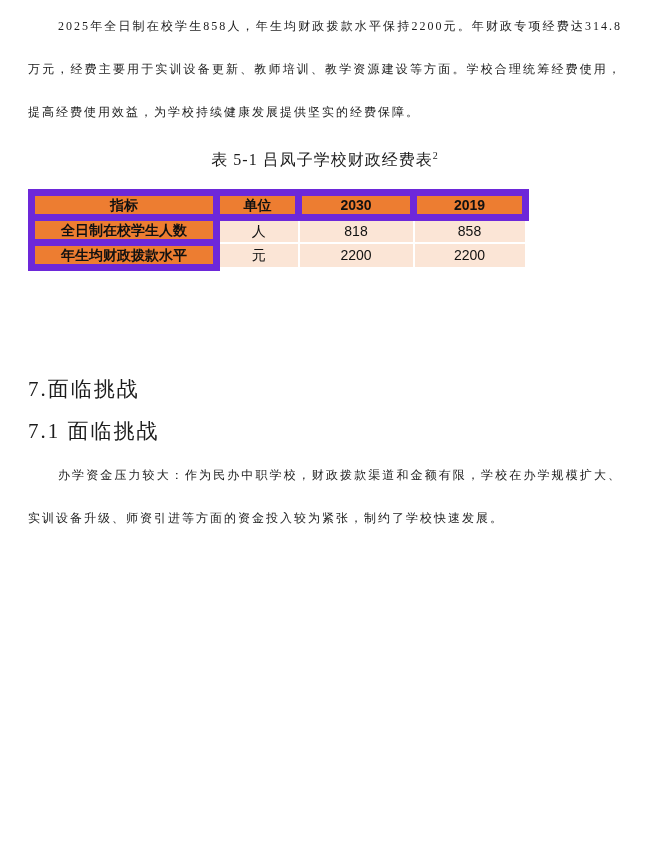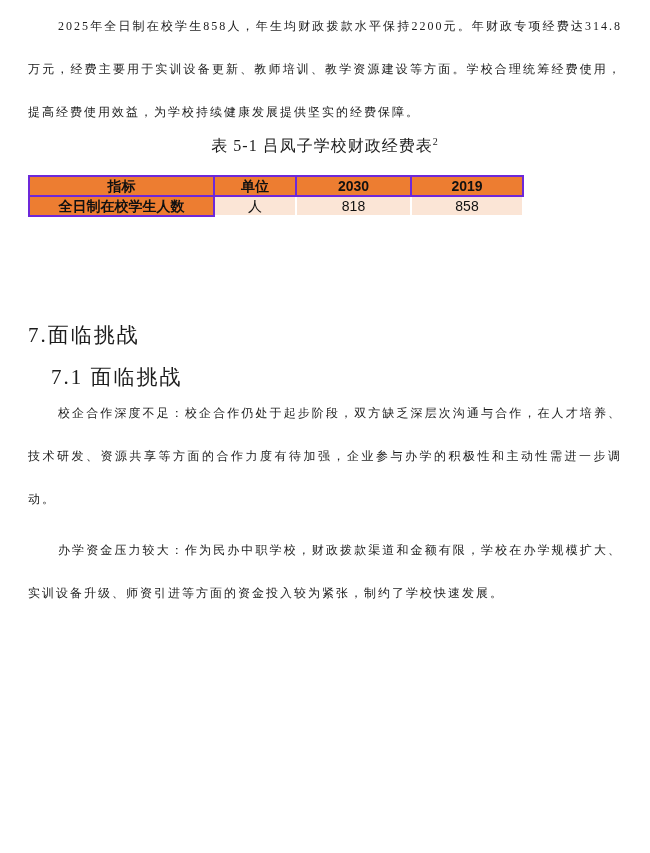--- a/index.html
+++ b/index.html
@@ -20,33 +20,34 @@
   }
   .heading {
     font-size: 21px;
     line-height: 30px;
     letter-spacing: 2px;
     font-weight: normal;
     margin: 0;
   }
   #h65 { margin-top: 15px; }
   #h7  { margin-top: 103px; }
-  #h71 { margin-top: 12px; margin-left: 23px; }
+  #h71 { margin-top: 12px; }
   .body-para {
     font-size: 12px;
     line-height: 43px;
     letter-spacing: 2px;
     text-align: justify;
     text-indent: 30px;
     margin: 0;
   }
   #p1 { margin-top: 5px; }
   #p2 { margin-top: 0; }
   #p3 { margin-top: 8px; }
   .table-caption {
+    margin-top: 14px;
     text-align: center;
     font-size: 16px;
     line-height: 24px;
     letter-spacing: 1px;
   }
   .table-caption sup {
     font-size: 10px;
     line-height: 0;
   }
   table.finance {
@@ -61,21 +62,21 @@
     text-align: center;
     vertical-align: middle;
     padding: 0;
     height: 18px;
     line-height: 18px;
     overflow: hidden;
     white-space: nowrap;
   }
   .cell-orange {
     background: #ED7D31;
-    border: 2px solid #6d28d9;
+    border: 7px solid #6d28d9;
     font-weight: bold;
     color: #111111;
     margin-left: 20px;
   }
   .cell-data {
     background: #FBE5D6;
     border: 2px solid #ffffff;
     font-weight: normal;
     color: #111111;
   }
@@ -107,24 +108,29 @@
         <th class="cell-orange">2019</th>
       </tr>
     </thead>
     <tbody>
       <tr>
         <td class="cell-orange">全日制在校学生人数</td>
         <td class="cell-data">人</td>
         <td class="cell-data">818</td>
         <td class="cell-data">858</td>
       </tr>
+      <tr>
+        <td class="cell-orange">年生均财政拨款水平</td>
+        <td class="cell-data">元</td>
+        <td class="cell-data">2200</td>
+        <td class="cell-data">2200</td>
+      </tr>
     </tbody>
   </table>
 
   <h2 class="heading" id="h7">7.面临挑战</h2>
 
   <h2 class="heading" id="h71">7.1 面临挑战</h2>
 
-  <p class="body-para" id="p2">校企合作深度不足：校企合作仍处于起步阶段，双方缺乏深层次沟通与合作，在人才培养、技术研发、资源共享等方面的合作力度有待加强，企业参与办学的积极性和主动性需进一步调动。</p>
 
   <p class="body-para" id="p3">办学资金压力较大：作为民办中职学校，财政拨款渠道和金额有限，学校在办学规模扩大、实训设备升级、师资引进等方面的资金投入较为紧张，制约了学校快速发展。</p>
 
 </div>
 
 </body></html>

